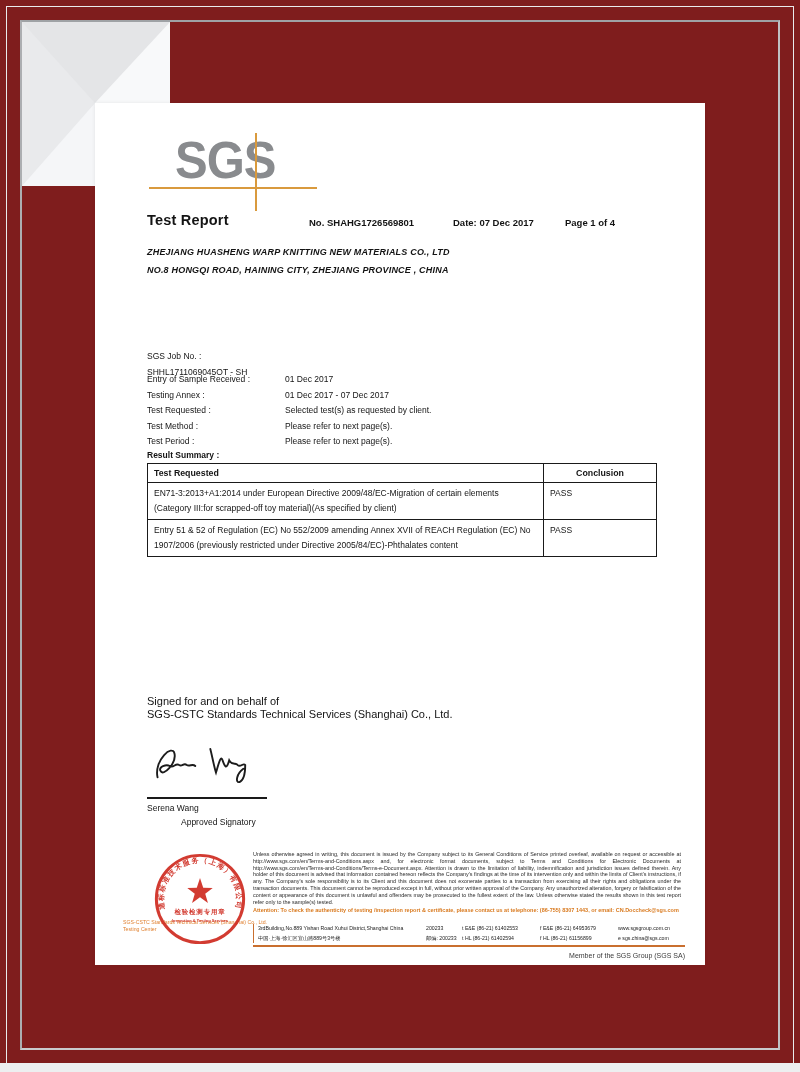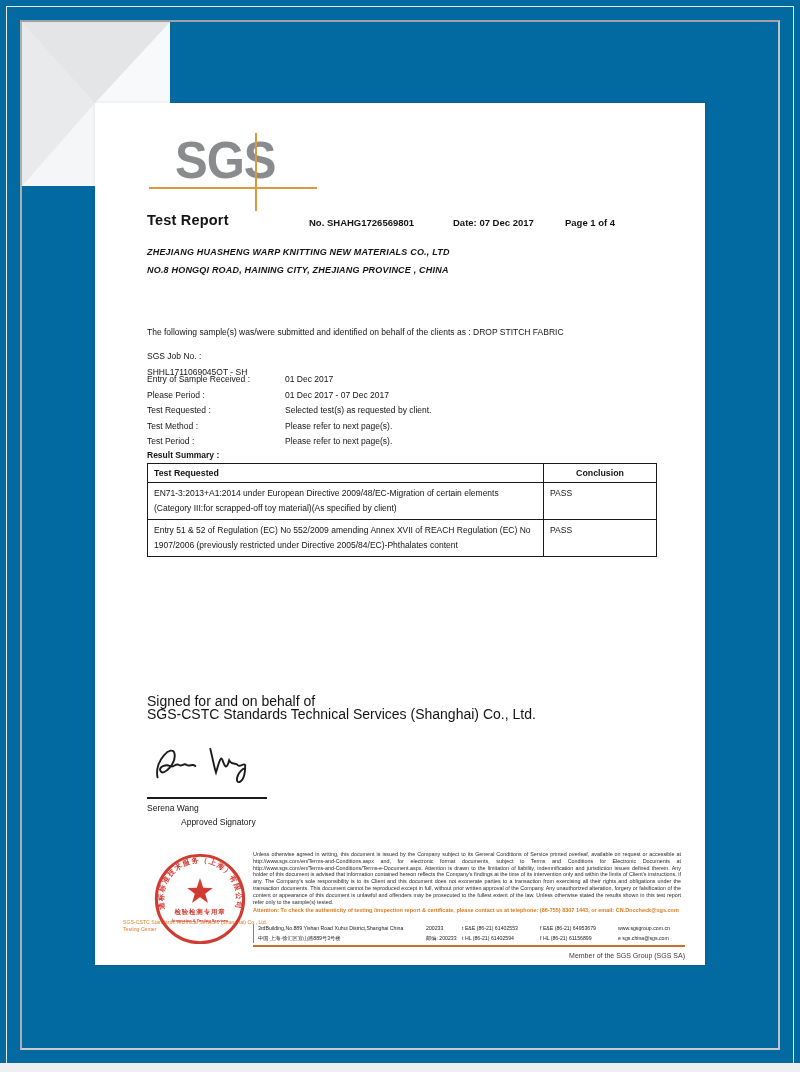--- a/index.html
+++ b/index.html
@@ -1,17 +1,17 @@
 <!DOCTYPE html>
 <html><head>
 <meta charset="utf-8">
 <style>
   html,body{margin:0;padding:0;}
   body{width:800px;height:1072px;background:#fff;font-family:"Liberation Sans","DejaVu Sans",sans-serif;}
-  .photo{position:relative;width:800px;height:1072px;background:#0369a1;overflow:hidden;}
+  .photo{position:relative;width:800px;height:1072px;background:#7f1d1d;overflow:hidden;}
   .outer-edge{position:absolute;left:6px;top:6px;right:6px;bottom:6px;border:1px solid #e9eaeb;}
   .bottom-strip{position:absolute;left:0;bottom:0;width:100%;height:9px;background:#edeff0;}
   .lip{position:absolute;left:20px;top:20px;width:756px;height:1026px;border:2px solid;
        border-color:#9fa2a5 #bfc1c4 #c9cbcd #acaeb1;}
   .matte{position:absolute;left:22px;top:22px;width:0;height:0;
          border-style:solid;border-width:81px 75px 83px 73px;
          border-color:#e4e5e7 #f8f9fa #f5f6f8 #e9eaec;
          box-sizing:content-box;}
   .matte-inner{position:absolute;left:95px;top:103px;width:610px;height:862px;background:#ffffff;
          box-shadow:0 0 4px rgba(0,0,0,0.08);}
@@ -29,21 +29,21 @@
   .field-label{width:138px;flex:none;}
   .bold{font-weight:700;}
 
   table.results{border-collapse:collapse;width:510px;font-size:8.5px;}
   table.results th,table.results td{border:1.5px solid #1a1a1a;vertical-align:top;}
   table.results th{padding:4px 6px;text-align:left;font-size:8.8px;}
   table.results td{padding:3px 6px;line-height:15px;}
   .col-conclusion{width:100px;text-align:center !important;}
   .pass-cell{text-align:left;}
 
-  .sig-block{font-size:14px;line-height:13px;}
+  .sig-block{font-size:11px;line-height:13px;}
   .sig-line{width:120px;height:2px;background:#1a1a1a;}
 
   .fineprint{font-size:5.4px;line-height:6.8px;text-align:justify;color:#2a2a2a;}
   .attention{font-size:5.5px;line-height:6.8px;font-weight:700;color:#d97a1f;margin-top:2px;}
   .addr-block{font-size:5.2px;line-height:9.5px;color:#222;border-left:1.5px solid #c96f2f;padding-left:4px;}
   .addr-row{display:flex;white-space:nowrap;}
   .addr-row span{display:inline-block;}
   .member{font-size:7px;color:#3a3a3a;text-align:right;}
   .stamp-notes{font-size:5.2px;line-height:7px;color:#e08030;}
   .orange-rule{height:2px;background:#c96f2f;}
@@ -68,34 +68,33 @@
     <div class="abs title" style="left:52px;top:109px;">Test Report</div>
     <div class="abs meta" style="left:214px;top:114px;">No. SHAHG1726569801</div>
     <div class="abs meta" style="left:358px;top:114px;">Date: 07 Dec 2017</div>
     <div class="abs meta" style="left:470px;top:114px;">Page 1 of 4</div>
 
     <div class="abs client" style="left:52px;top:140px;width:520px;">
       <div>ZHEJIANG HUASHENG WARP KNITTING NEW MATERIALS CO., LTD</div>
       <div>NO.8 HONGQI ROAD, HAINING CITY, ZHEJIANG PROVINCE , CHINA</div>
     </div>
 
-    <div class="abs body-txt" style="left:52px;top:224px;width:540px;">The following sample(s) was/were submitted and identified on behalf of the clients as : DROP STITCH FABRIC</div>
 
     <div class="abs field-row" style="left:52px;top:246px;width:540px;flex-direction:column;">
       <span class="field-label">SGS Job No. :</span>
       <span>SHHL1711069045OT - SH</span>
     </div>
 
     <div class="abs" style="left:52px;top:269px;width:540px;">
       <div class="field-row">
         <span class="field-label">Entry of Sample Received :</span>
         <span>01 Dec 2017</span>
       </div>
       <div class="field-row">
-        <span class="field-label">Please Period :</span>
+        <span class="field-label">Testing Annex :</span>
         <span>01 Dec 2017 - 07 Dec 2017</span>
       </div>
       <div class="field-row">
         <span class="field-label">Test Requested :</span>
         <span>Selected test(s) as requested by client.</span>
       </div>
       <div class="field-row">
         <span class="field-label">Test Method :</span>
         <span>Please refer to next page(s).</span>
       </div>

